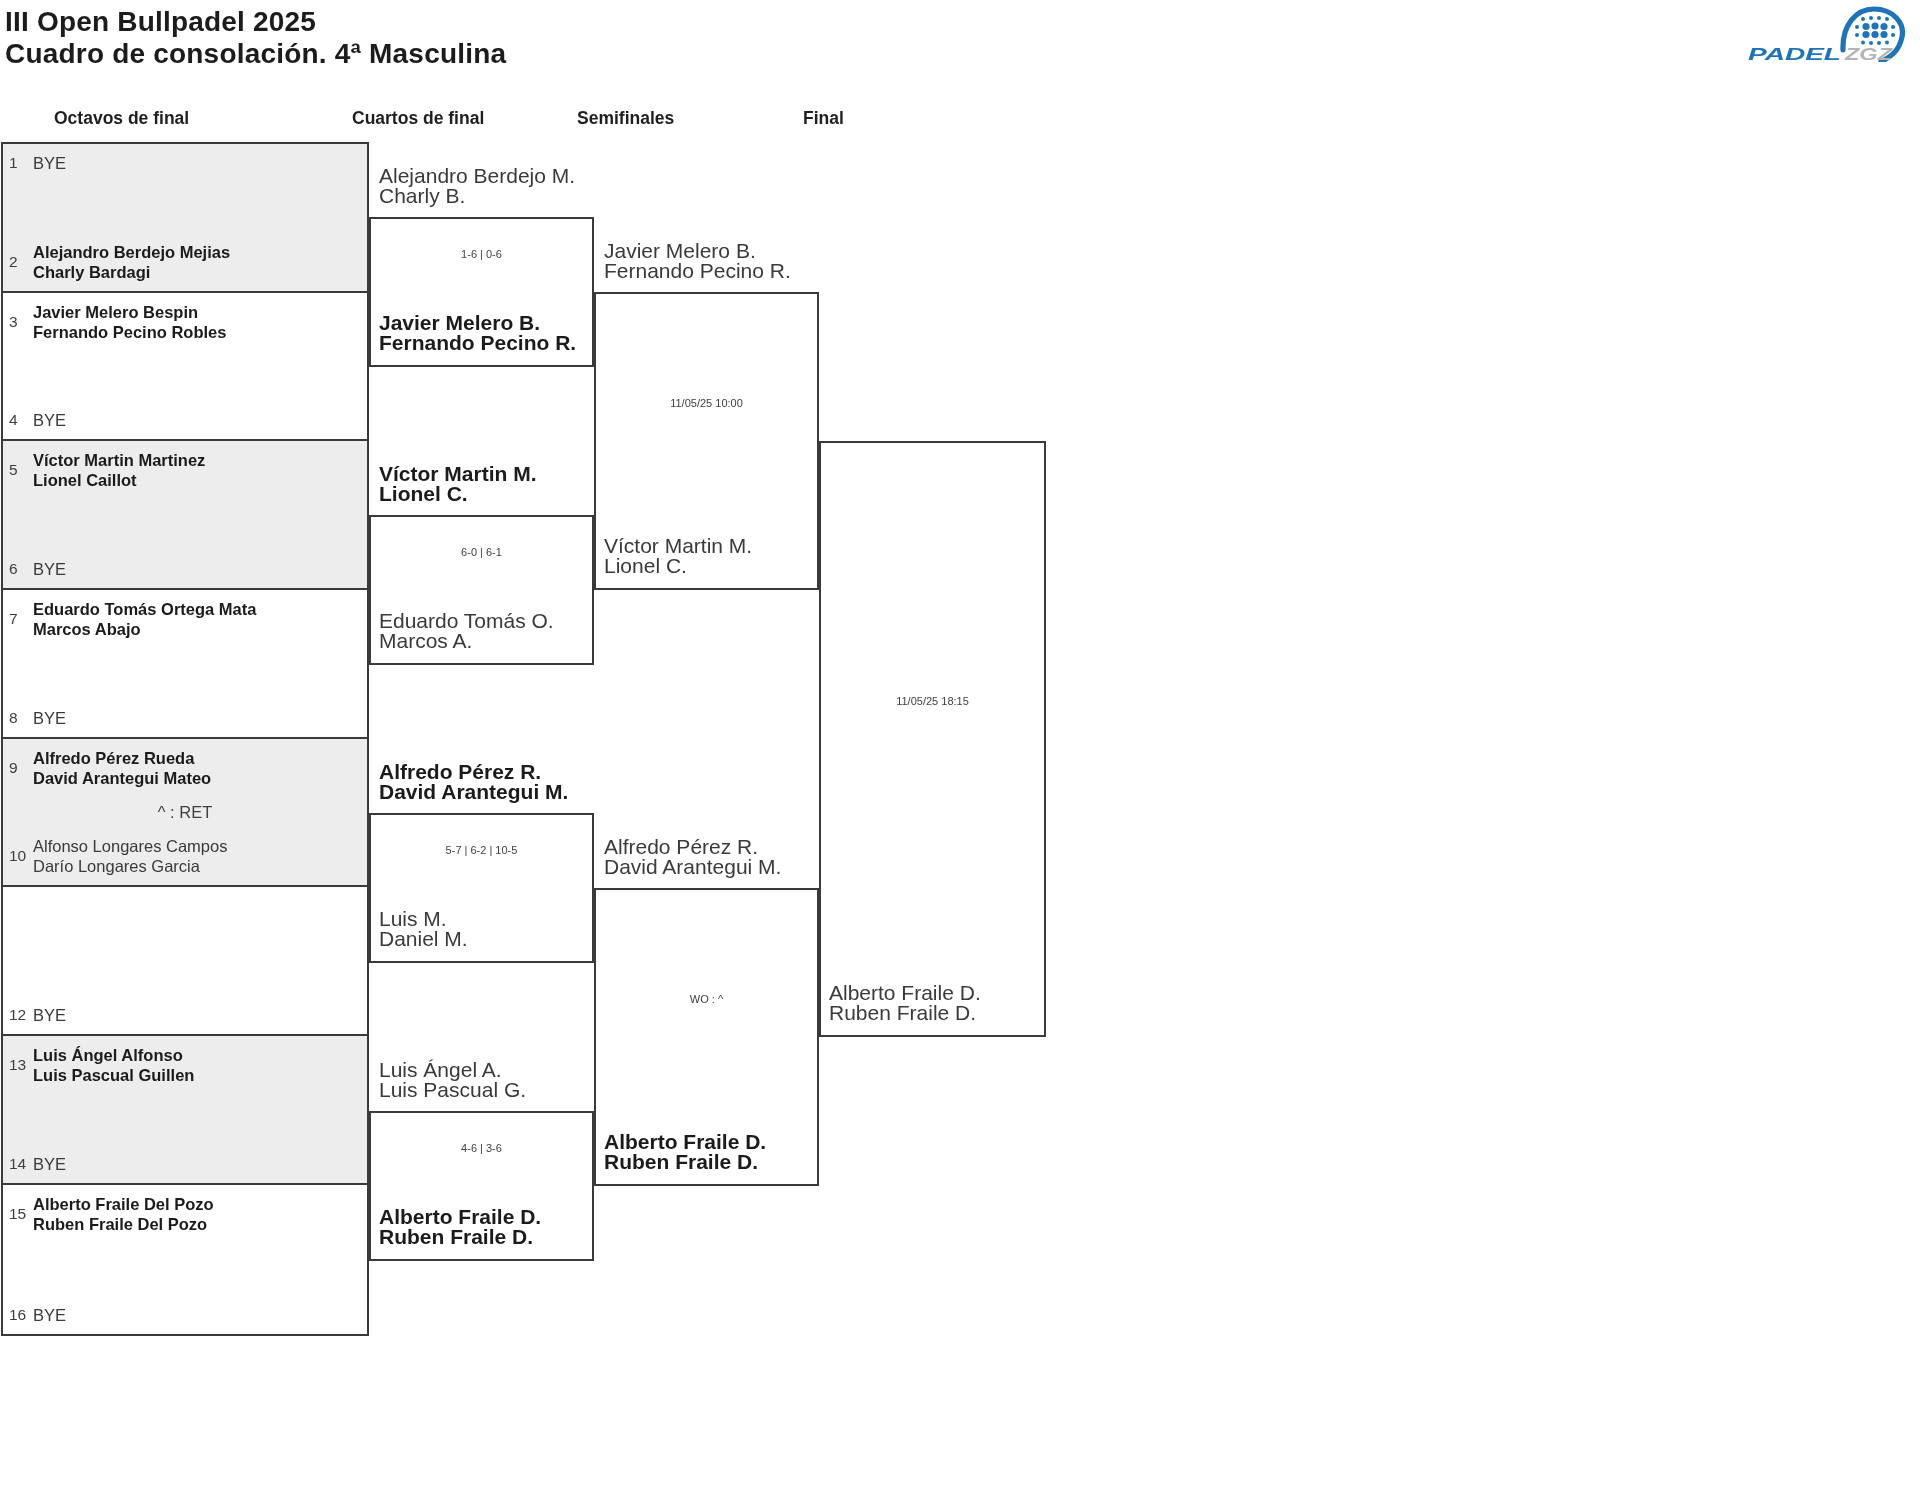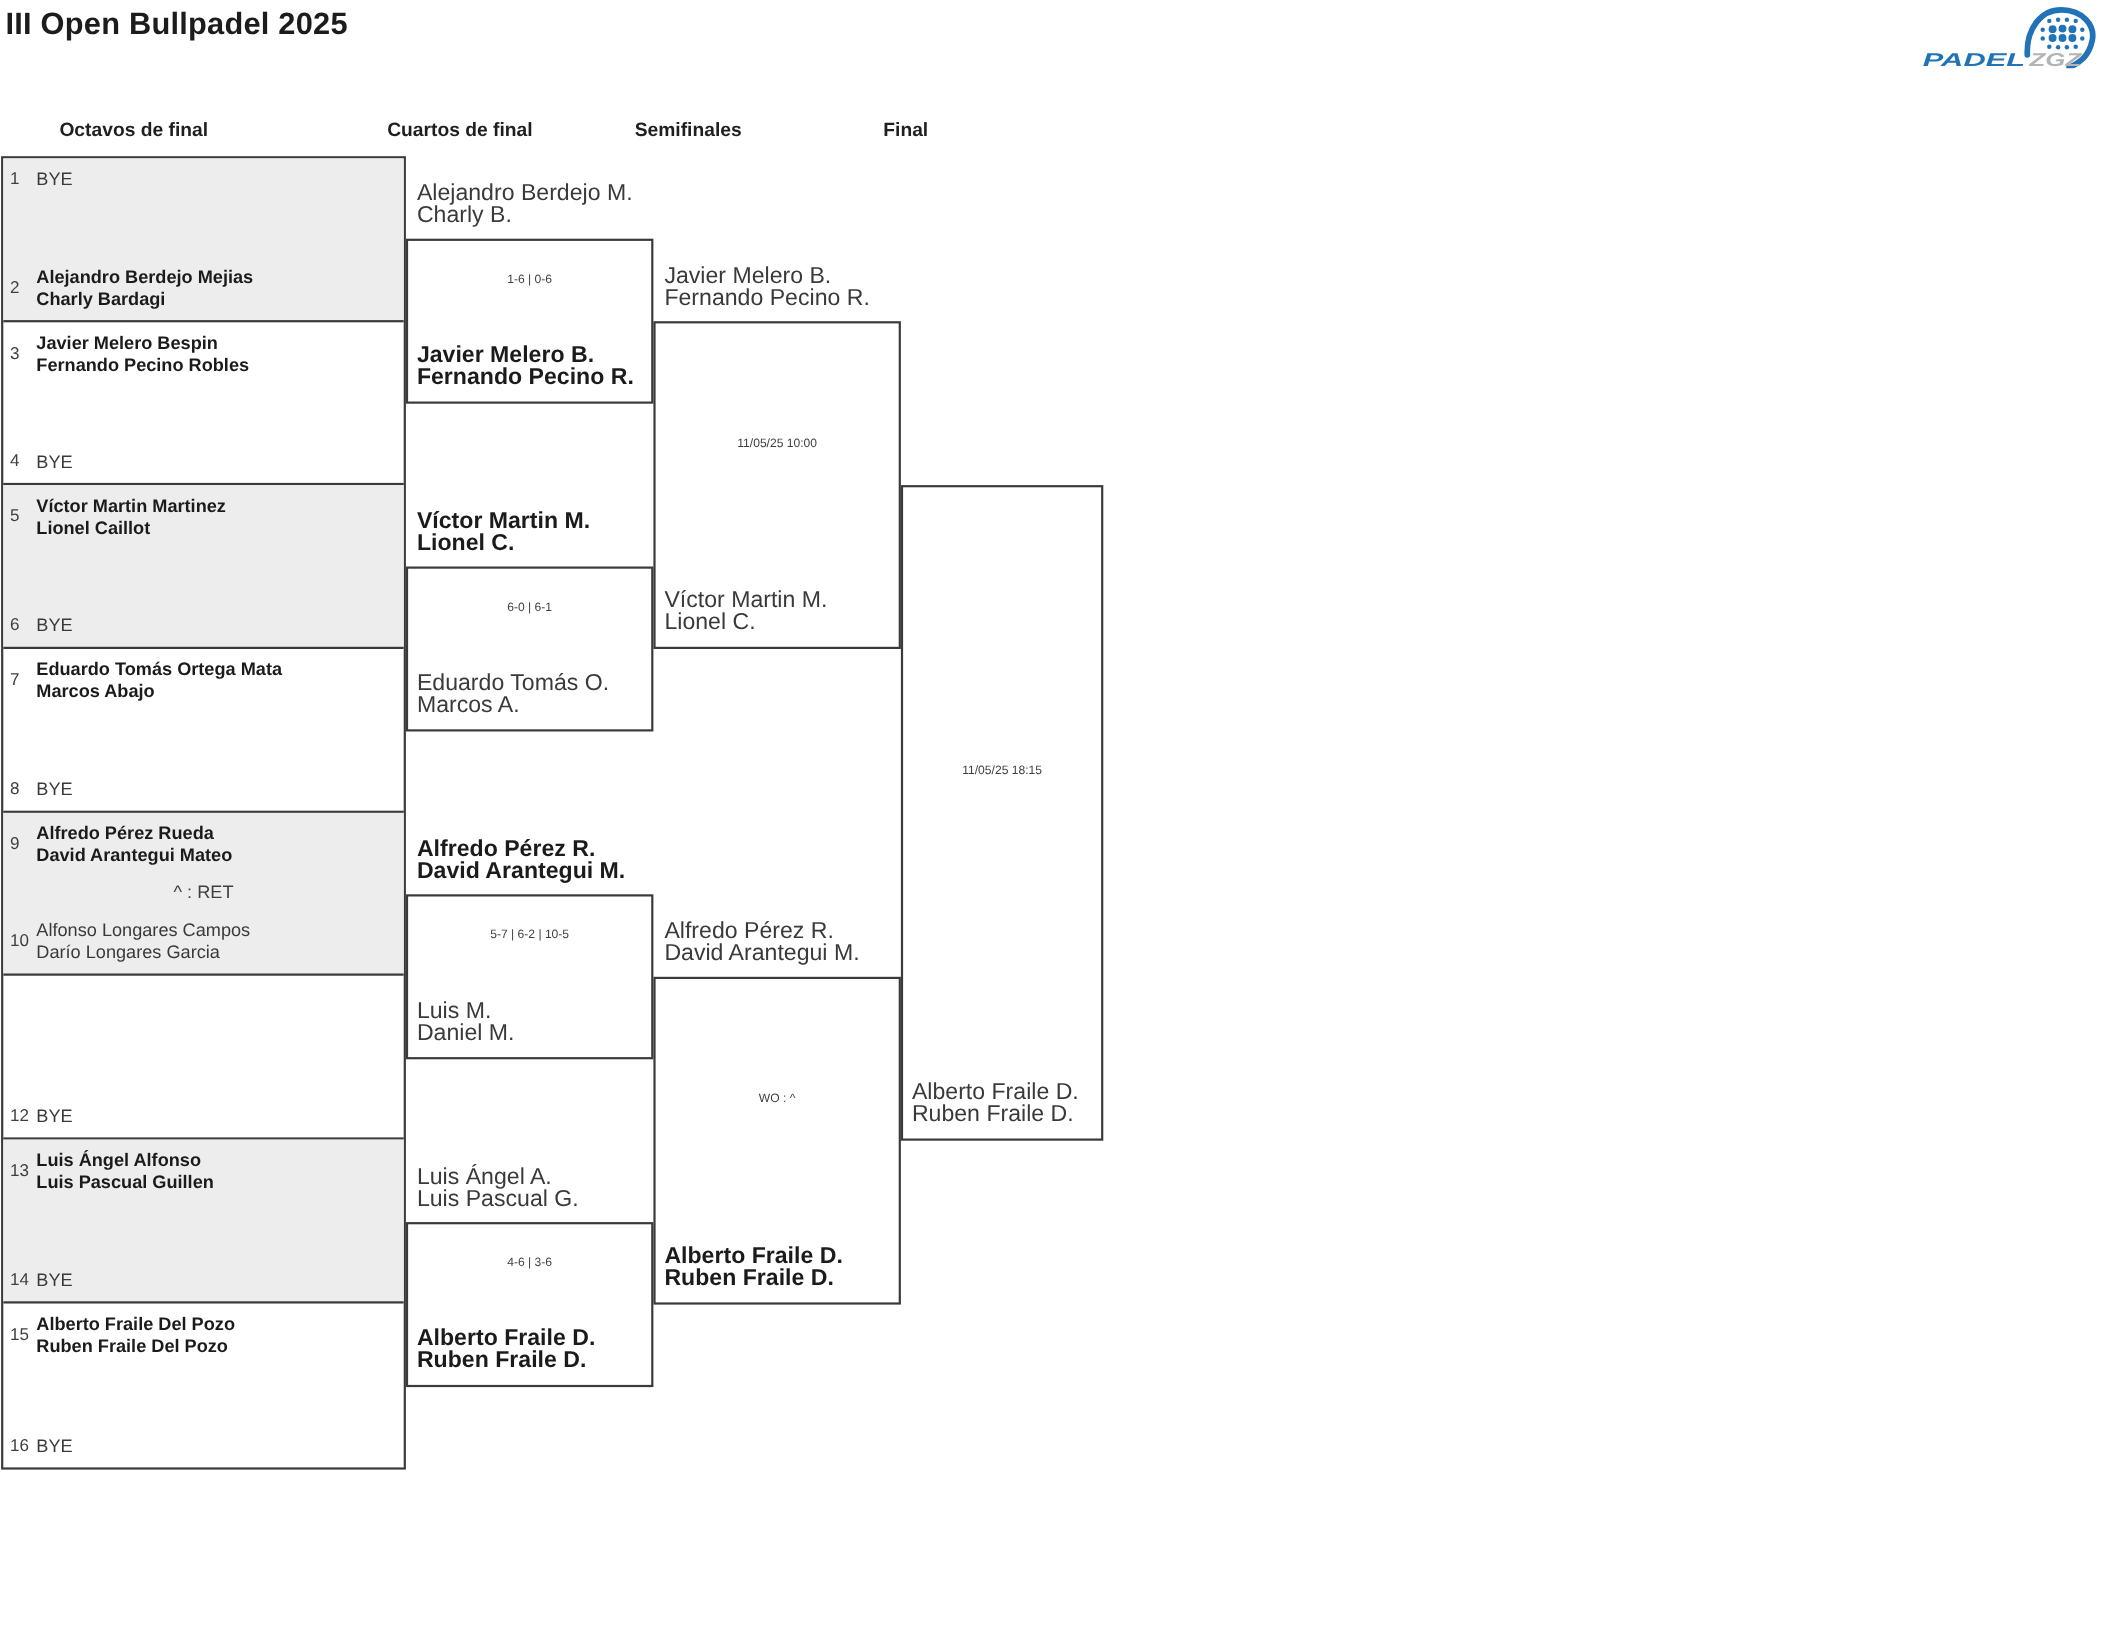--- a/index.html
+++ b/index.html
@@ -33,20 +33,21 @@
   .mnote{position:absolute;left:0;right:0;top:calc(50% - 48px);height:20px;line-height:20px;text-align:center;font-size:11px;color:#3f3f3f;white-space:nowrap;}
   
   .logo{position:absolute;left:1746px;top:4px;width:164px;height:58px;}
 </style>
 </head>
 <body>
 
 <div id="canvas">
 
   <div class="title">III Open Bullpadel 2025</div>
+  <div class="subtitle">Cuadro de consolación. 4ª Masculina</div>
 
   <div class="logo">
     <svg width="164" height="58" viewBox="0 0 164 58">
       <path d="M97 46 C96 21 110 5 128 5 C147 5 159 19 156 33 C153 47 145 53 135 57.5" fill="none" stroke="#2173B8" stroke-width="5.2" stroke-linecap="round"></path>
       <g fill="#2173B8">
         <circle cx="117" cy="15" r="2"></circle>
           <circle cx="125" cy="14" r="2"></circle>
           <circle cx="133" cy="14" r="2"></circle>
           <circle cx="141" cy="15" r="2"></circle>
         <circle cx="111" cy="23" r="2"></circle>
@@ -266,21 +267,21 @@
         <span class="ln">Alfredo Pérez R.</span>
         <span class="ln">David Arantegui M.</span>
       </div>
     <div class="mnote">WO : ^</div>
     <div class="team tB w">
         <span class="ln">Alberto Fraile D.</span>
         <span class="ln">Ruben Fraile D.</span>
       </div>
   </div>
 
-  <div class="mbox" style="left:819px;top:441px;width:184px;height:596px;">
+  <div class="mbox" style="left:819px;top:441px;width:227px;height:596px;">
     <div class="mnote">11/05/25 18:15</div>
     <div class="team tB">
         <span class="ln">Alberto Fraile D.</span>
         <span class="ln">Ruben Fraile D.</span>
       </div>
   </div>
 
 </div>
 
 </body></html>

